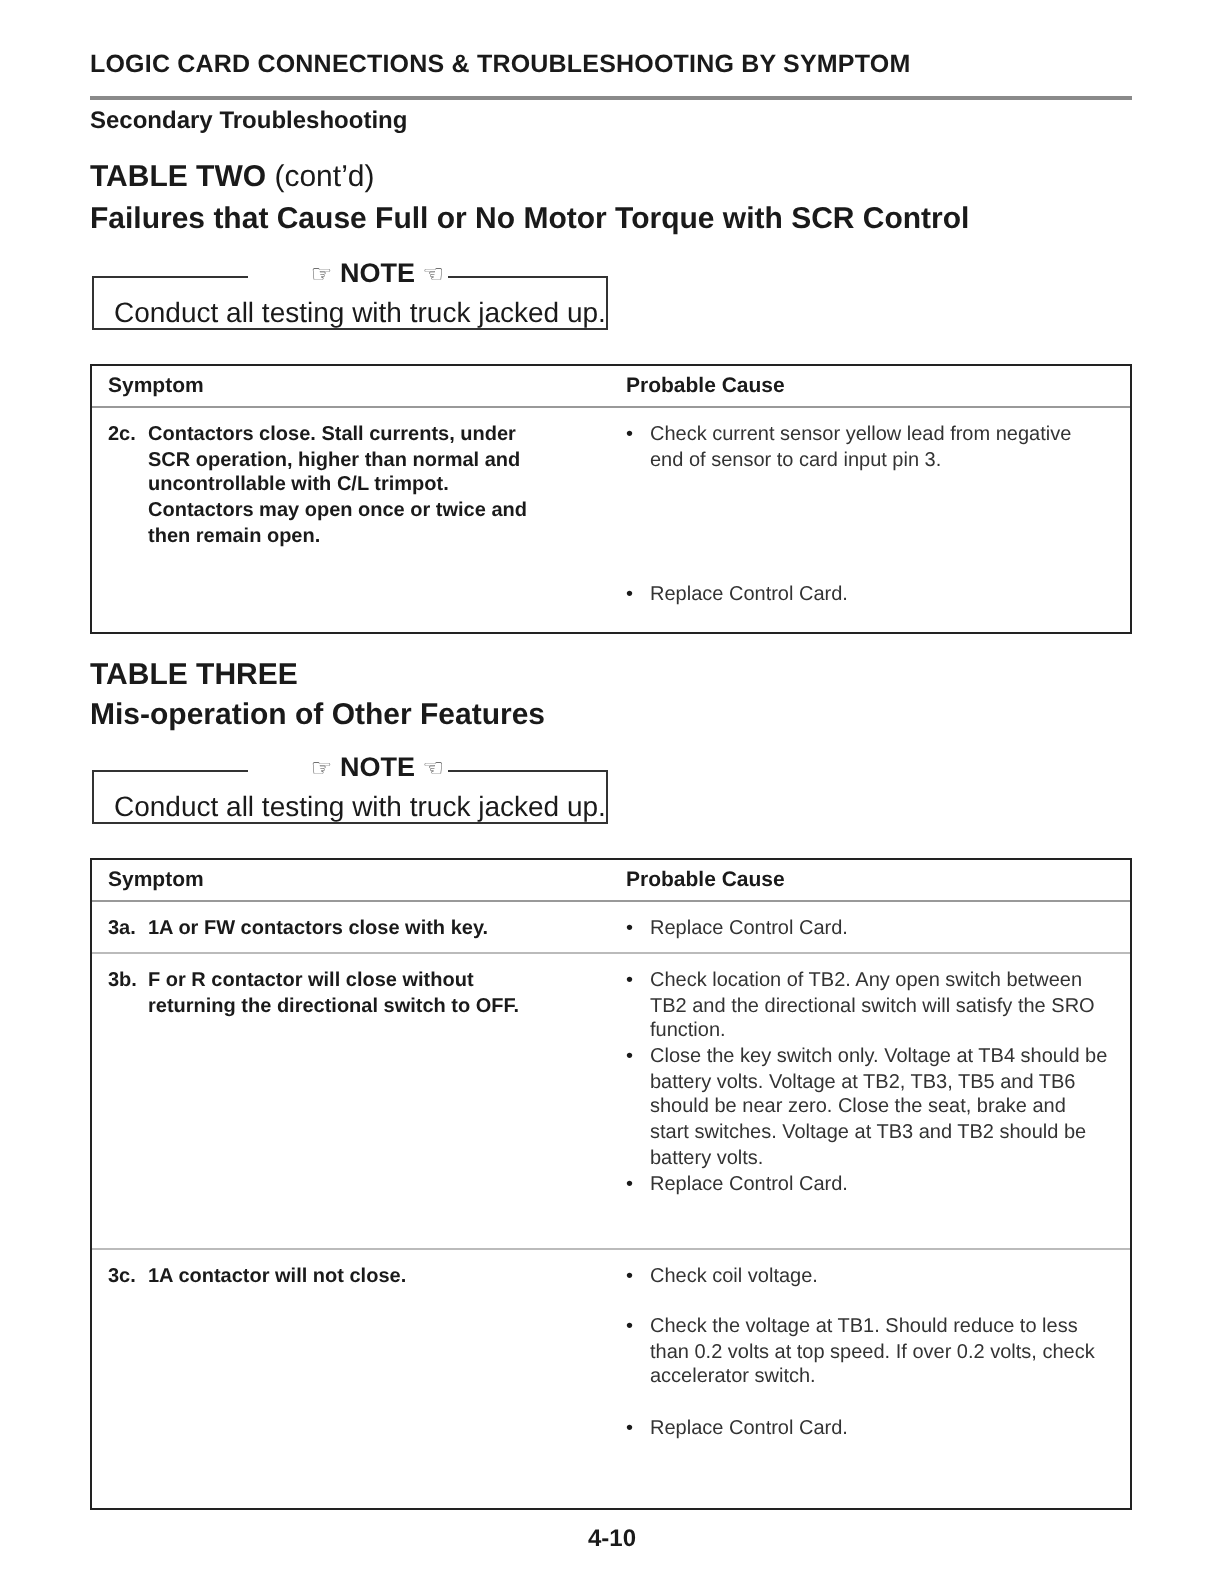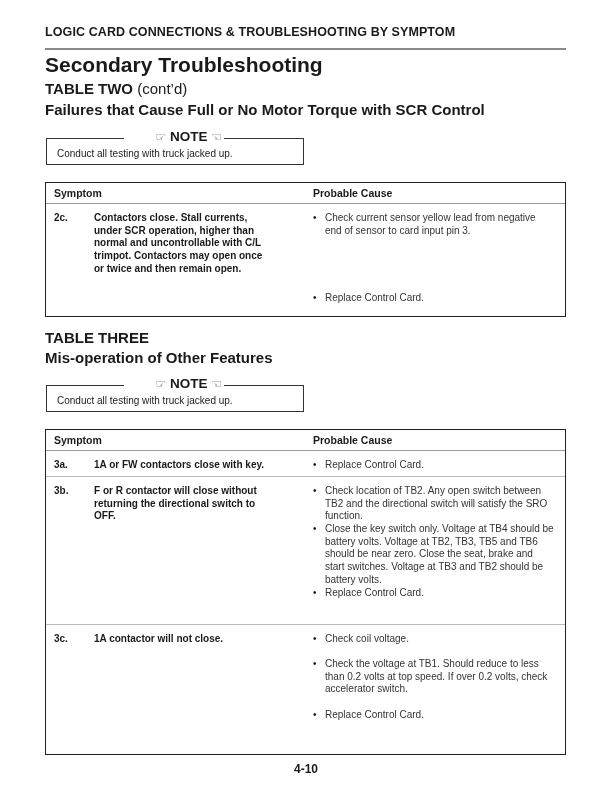--- a/index.html
+++ b/index.html
@@ -2,39 +2,39 @@
 <html><head>
 <meta charset="utf-8">
 <style>
   html, body { margin: 0; padding: 0; background: #fff; }
   body { width: 612px; height: 792px; position: relative; overflow: hidden;
          font-family: "Liberation Sans", sans-serif; color: #1a1a1a; }
   .abs { position: absolute; }
   .running-head { left: 45px; right: 46px; top: 25px; text-align: left;
                   font-weight: bold; font-size: 12.5px; letter-spacing: 0.1px; }
   .head-rule { left: 45px; width: 521px; top: 48px; height: 2px; background: #8a8a8a; }
-  .h-section { left: 45px; top: 53px; font-weight: bold; font-size: 21px; }
+  .h-section { left: 45px; top: 53px; font-weight: bold; font-size: 12px; }
   .h-table { left: 45px; font-size: 15px; font-weight: bold; }
   .h-table .light { font-weight: normal; }
   .h-sub { left: 45px; font-size: 15px; font-weight: bold; }
   .note { left: 46px; width: 256px; height: 26px; border: 1px solid #333; border-top: none; }
   .note-line-l { position: absolute; top: 0; left: -1px; width: 78px; border-top: 1px solid #333; }
   .note-line-r { position: absolute; top: 0; right: -1px; width: 80px; border-top: 1px solid #333; }
   .note-label { position: absolute; top: -9px; left: 83px; width: 92px; text-align: right;
                 font-size: 13.5px; font-weight: bold; white-space: nowrap; line-height: 16px; }
   .note-label .hand { font-weight: normal; font-size: 12px; color: #444; }
-  .note-text { position: absolute; left: 10px; top: 10px; font-size: 10px; }
+  .note-text { position: absolute; left: 10px; top: 10px; font-size: 14px; }
   .table { left: 45px; width: 519px; border: 1.5px solid #222; }
   .thead { display: flex; font-weight: bold; font-size: 10.5px; height: 20px; align-items: center;
            border-bottom: 1.5px solid #999; }
   .col-s { width: 227px; padding-left: 8px; flex: none; }
   .col-c { flex: 1; padding-right: 10px; margin-left: 32px; }
   .row { display: flex; font-size: 10px; line-height: 12.7px; border-bottom: 1px solid #bbb; }
   .row:last-child { border-bottom: none; }
-  .sym { font-weight: bold; display: flex; padding-top: 8px; gap: 20px; }
+  .sym { font-weight: bold; display: flex; padding-top: 8px; }
   .sym .num { width: 20px; flex: none; }
   .sym .txt { flex: 1; padding-right: 10px; }
   .causes { padding-top: 8px; }
   .cause { display: flex; }
   .cause .b { width: 12px; flex: none; font-size: 10px; line-height: 10px; padding-top: 1px; }
   .cause .t { flex: 1; color: #333; }
   .page-num { left: 0; right: 0; top: 762px; text-align: center; font-weight: bold; font-size: 12px; }
 </style>
 </head>
 <body>

